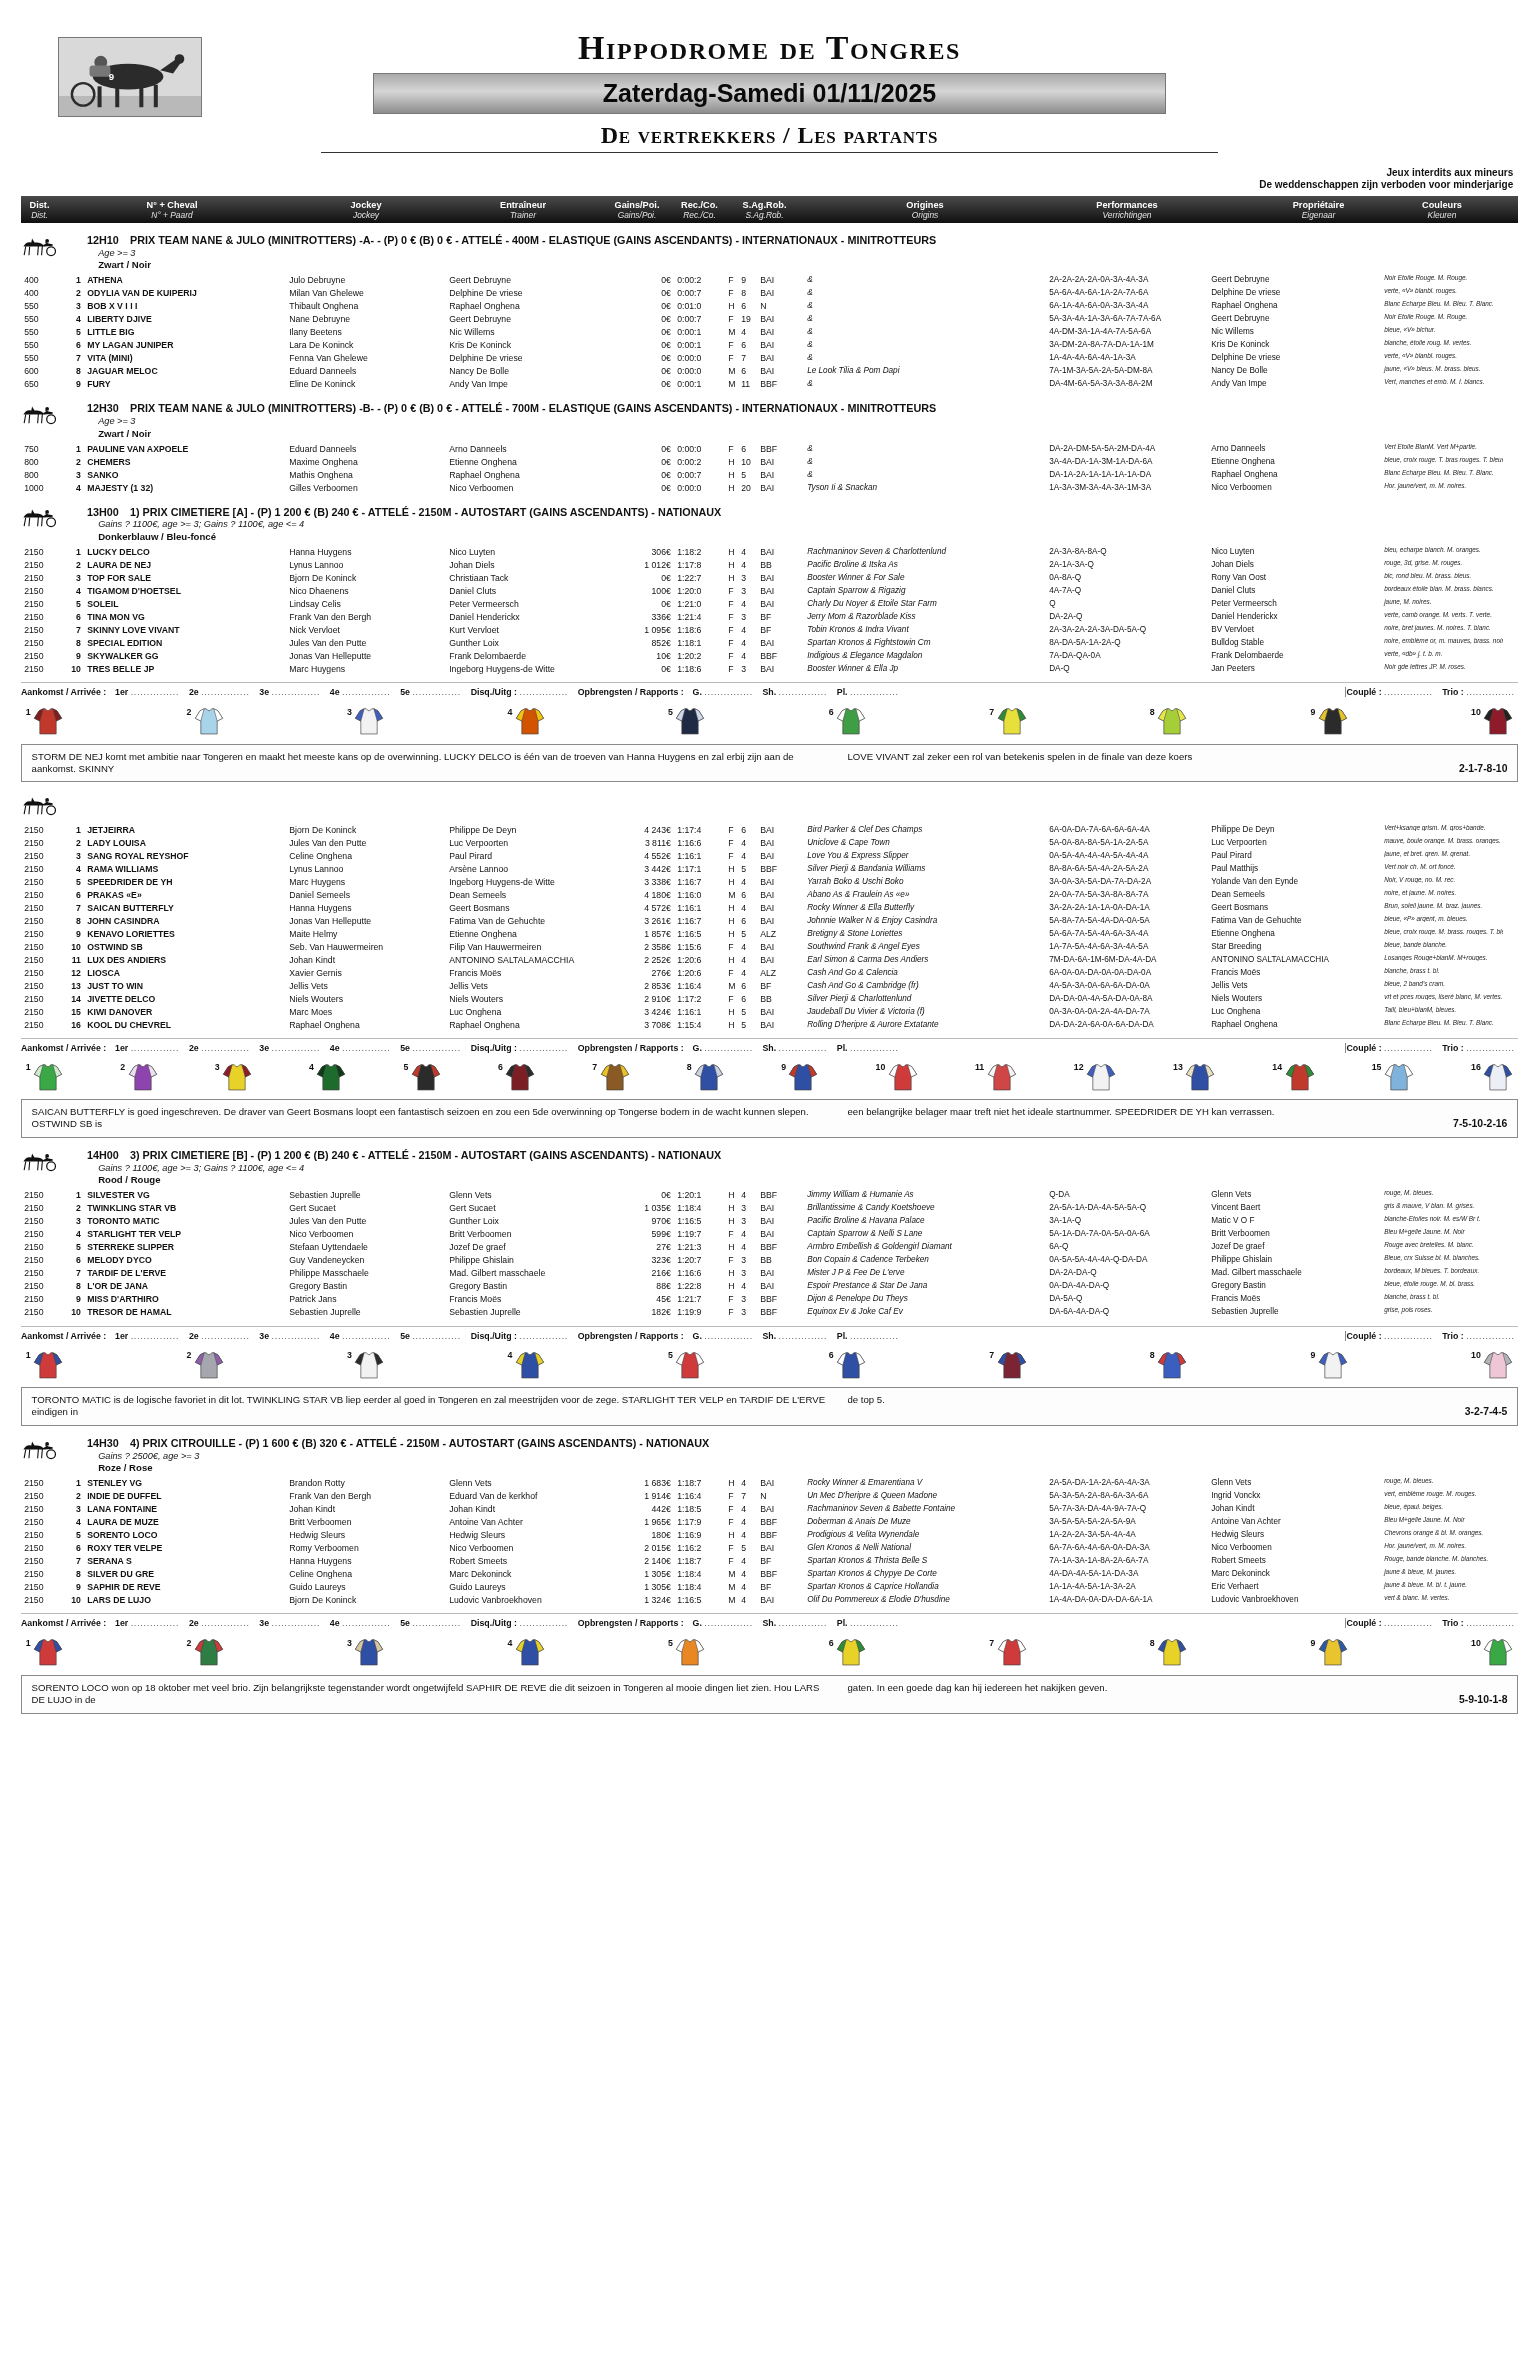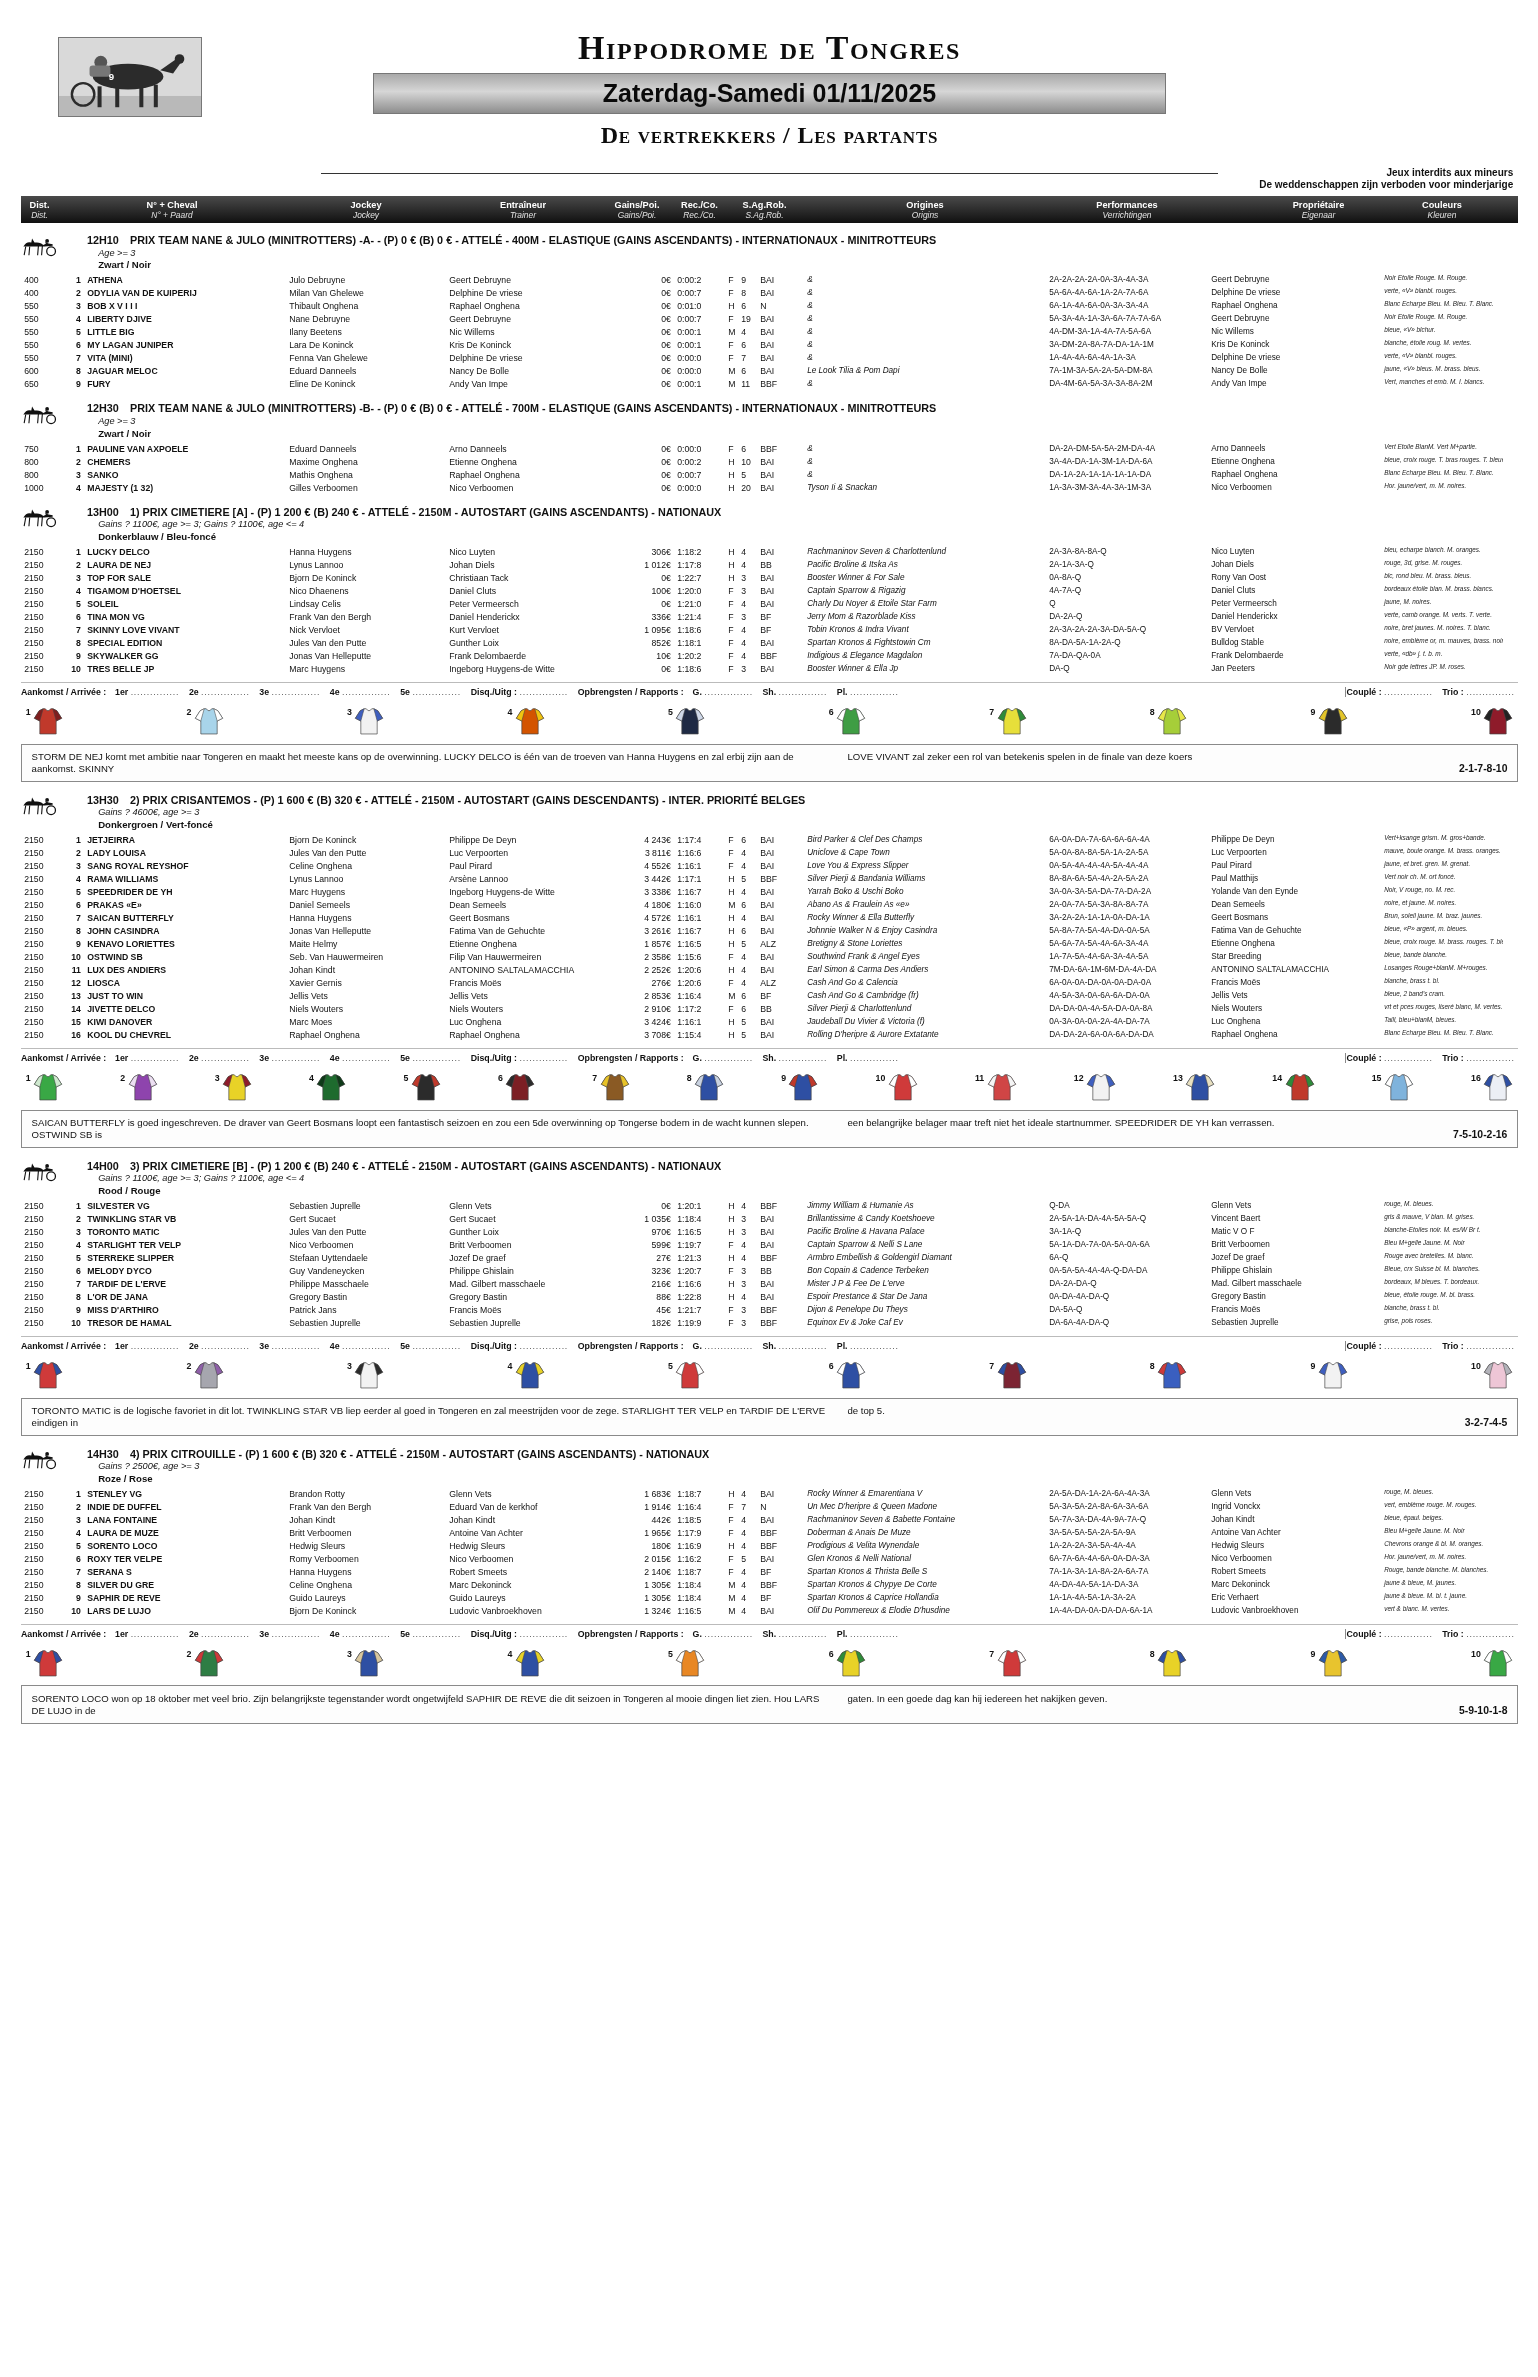--- a/index.html
+++ b/index.html
@@ -9,21 +9,21 @@
 
   
   .masthead { position:relative; height:170px; margin-bottom:3.2px; }
   .photo-box { position:absolute; left:37px; top:14.4px; width:144px; height:80px; border:0.8px solid #777;
                background:linear-gradient(180deg,#e8e8e8,#cfcfcf); overflow:hidden; }
   .main-title { text-align:center; font-family:"Liberation Serif", serif; font-weight:bold;
                 font-variant:small-caps; font-size:34px; letter-spacing:1.6px; padding-top:6.4px; color:#0d0d0d; }
   .date-banner { width:793px; margin:6.4px auto 0 auto; text-align:center;
                  background:linear-gradient(180deg,#a9a9a9,#d6d6d6 45%,#8d8d8d);
                  border:0.8px solid #777; font-size:25px; font-weight:bold; padding:4.8px 0; color:#0a0a0a; }
-  .subtitle-wrap { width:897px; margin:8px auto 0 auto; text-align:center; border-bottom:1.6px solid #333; padding-bottom:24px; }
+  .subtitle-wrap { width:897px; margin:8px auto 0 auto; text-align:center; border-bottom:1.6px solid #333; padding-bottom:3px; }
   .subtitle { font-family:"Liberation Serif", serif; font-weight:bold; font-variant:small-caps;
               font-size:24px; letter-spacing:0.8px; color:#0d0d0d; }
   .legal { position:absolute; right:4.8px; bottom:1.6px; text-align:right; font-size:10px; font-weight:bold; line-height:12px; }
 
   
   .grid { display:grid; grid-template-columns: 37px 26px 202px 160px 154px 74px 51px 79px 242px 162px 173px 122px; }
   .colbar { background:linear-gradient(180deg,#4a4a4a,#101010); color:#fff; padding:3.2px 0 2.4px 0; margin-bottom:4.8px; }
   .colbar .hc { padding:0.8px 3.2px;text-align:center; }
   .colbar .fr { font-weight:bold; font-size:9.2px; white-space:nowrap; }
   .colbar .nl { font-style:italic; font-size:8.4px; color:#e3e3e3; white-space:nowrap; }
@@ -643,25 +643,20 @@
       </section>
       <section class="race">
         <div class="race-head">
           <span class="sulky"><svg width="38" height="21" viewBox="0 0 48 26">
               <circle cx="38" cy="19" r="5.5" fill="none" stroke="#111" stroke-width="1.6"></circle>
               <path d="M3 13 Q7 6 13 8 L14 3 L17 8 Q25 7 28 11 L33 9 L40 10 L40 12 L30 13 Z" fill="#111"></path>
               <path d="M6 13 L4 24 M11 13 L10 24 M22 12 L21 24 M27 12 L26 24" stroke="#111" stroke-width="1.4" fill="none"></path>
               <circle cx="33" cy="6" r="2.4" fill="#111"></circle>
               <path d="M31 8 L36 12" stroke="#111" stroke-width="1.6"></path>
             </svg></span>
-          <div class="race-head-text">
-            <div class="race-title"><span class="race-time">13H30</span><span class="race-name">2) PRIX CRISANTEMOS - (P)   1 600 € (B)   320 € - ATTELÉ - 2150M - AUTOSTART (GAINS DESCENDANTS) - INTER. PRIORITÉ BELGES</span></div>
-            <div class="race-cond">Gains ? 4600€, age &gt;= 3</div>
-            <div class="race-color">Donkergroen / Vert-foncé</div>
-          </div>
         </div>
         <div class="htable">
           <div class="grid hrow">
             <div class="cd">2150</div>
             <div class="cn">1</div>
             <div class="ch">JETJEIRRA</div>
             <div class="cj">Bjorn De Koninck</div>
             <div class="ct">Philippe De Deyn</div>
             <div class="cg">4 243€</div>
             <div class="cr">1:17:4</div>

